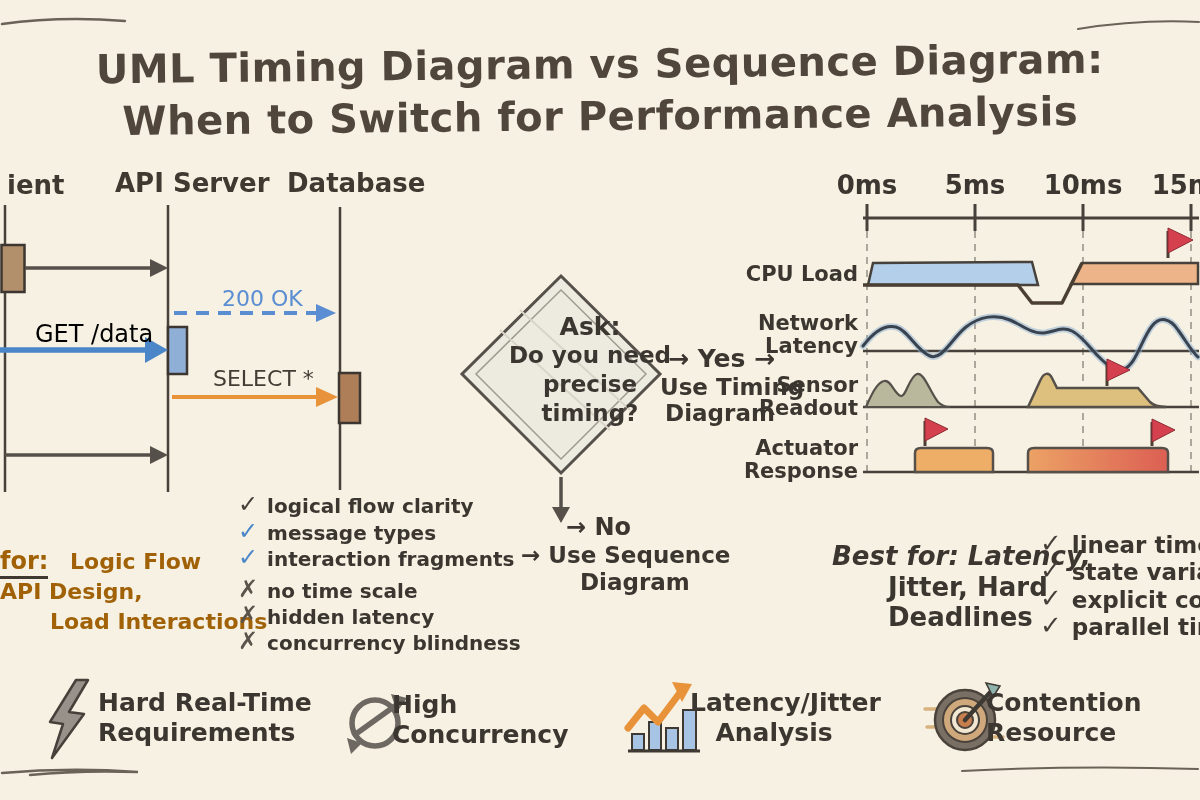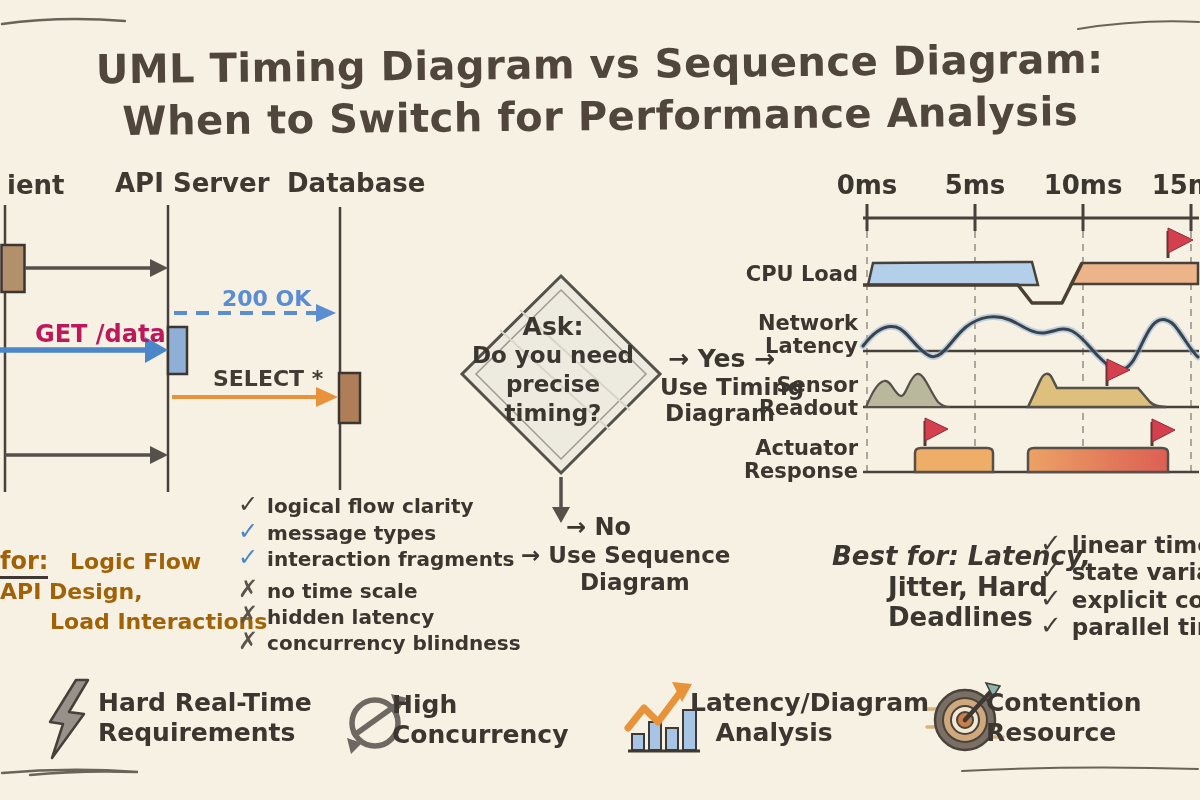--- a/index.html
+++ b/index.html
@@ -9,22 +9,22 @@
     font-family:"DejaVu Sans","Liberation Sans",sans-serif;
     color:#4a4138;
   }
   .abs{position:absolute;}
   .title{
     width:1200px;text-align:center;font-weight:700;color:#51463c;
     font-size:40px;line-height:52px;letter-spacing:.5px;
     transform:rotate(-.6deg);
   }
   .lifeline-label{font-size:26px;font-weight:700;color:#3f3931;}
-  .msg{font-size:22px;font-weight:700;}
-  .msg-blue{color:#be185d;}
+  .msg{font-size:22px;font-weight:400;}
+  .msg-blue{color:#000000;}
   .msg-blue2{color:#5b8dd2;}
   .msg-dark{color:#423c35;}
   .bestfor-left{font-size:22px;font-weight:600;color:#a16207;line-height:30px;}
   .underline{border-bottom:3px solid #3f3931;padding-bottom:1px;font-size:24px;}
   .chk-row{display:flex;align-items:flex-start;gap:9px;font-size:20px;font-weight:600;color:#3b3630;}
   .chk-row .mark{font-size:24px;line-height:20px;font-weight:700;}
   .mark-dark{color:#45403a;}
   .mark-blue{color:#4a86c8;}
   .mark-gray{color:#5a544d;}
   .chk-right{display:flex;align-items:flex-start;gap:10px;font-size:23px;font-weight:600;color:#3b3630;white-space:nowrap;}
@@ -234,21 +234,21 @@
   </div>
   <div class="abs chk-row" style="left:238px;top:605px;">
     <span class="mark mark-gray">✗</span>
     <span>hidden latency</span>
   </div>
   <div class="abs chk-row" style="left:238px;top:631px;">
     <span class="mark mark-gray">✗</span>
     <span>concurrency blindness</span>
   </div>
 
-  <div class="abs diamond-q" style="left:451px;top:312px;">
+  <div class="abs diamond-q" style="left:488px;top:312px;">
     <div class="q-first">Ask:</div>
     <div>Do you need</div>
     <div>precise</div>
     <div>timing?</div>
   </div>
 
   <div class="abs branch" style="left:668px;top:344px;">→ Yes →</div>
   <div class="abs branch-sub center" style="left:660px;top:374px;width:120px;line-height:26px;">
     <div>Use Timing</div>
     <div>Diagram</div>
@@ -302,21 +302,21 @@
 
   <div class="abs legend-text center" style="left:98px;top:688px;width:168px;">
     <div>Hard Real-Time</div>
     <div>Requirements</div>
   </div>
   <div class="abs legend-text" style="left:392px;top:690px;">
     <div>High</div>
     <div>Concurrency</div>
   </div>
   <div class="abs legend-text center" style="left:690px;top:688px;width:168px;">
-    <div>Latency/Diagram</div>
+    <div>Latency/Jitter</div>
     <div>Analysis</div>
   </div>
   <div class="abs legend-text" style="left:986px;top:688px;">
     <div>Contention</div>
     <div>Resource</div>
   </div>
 
 </div>
 
 </body></html>

